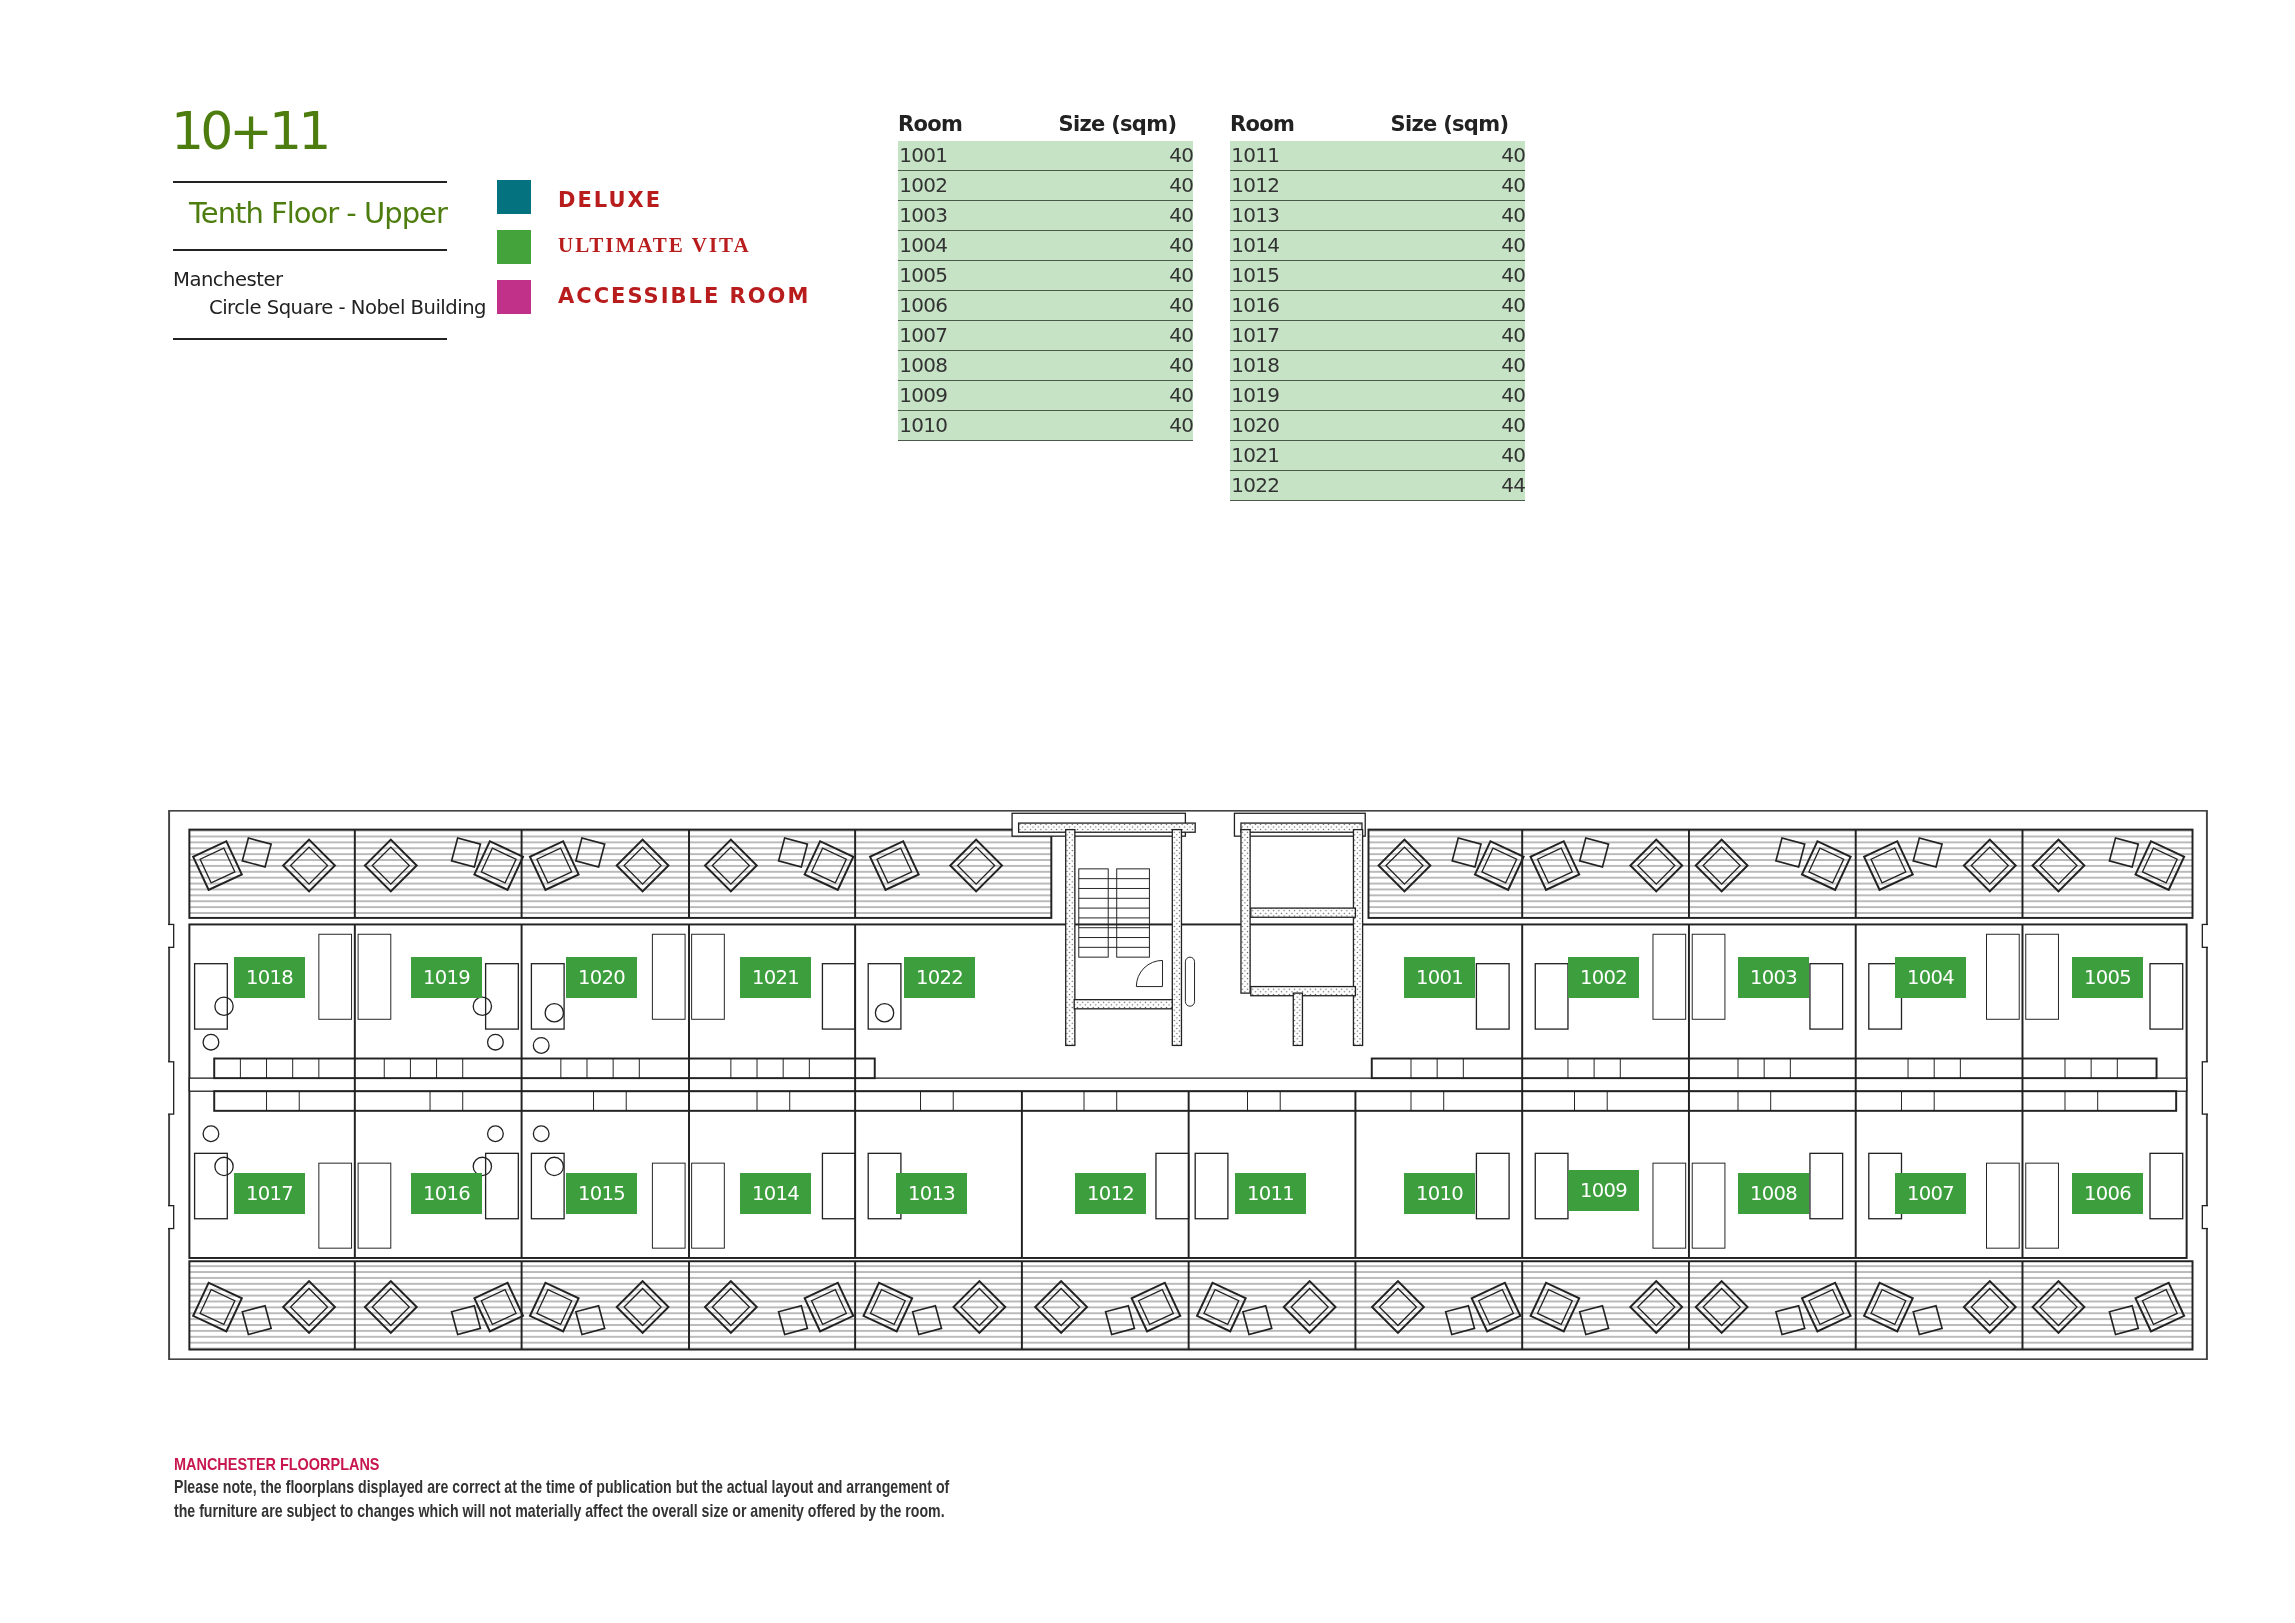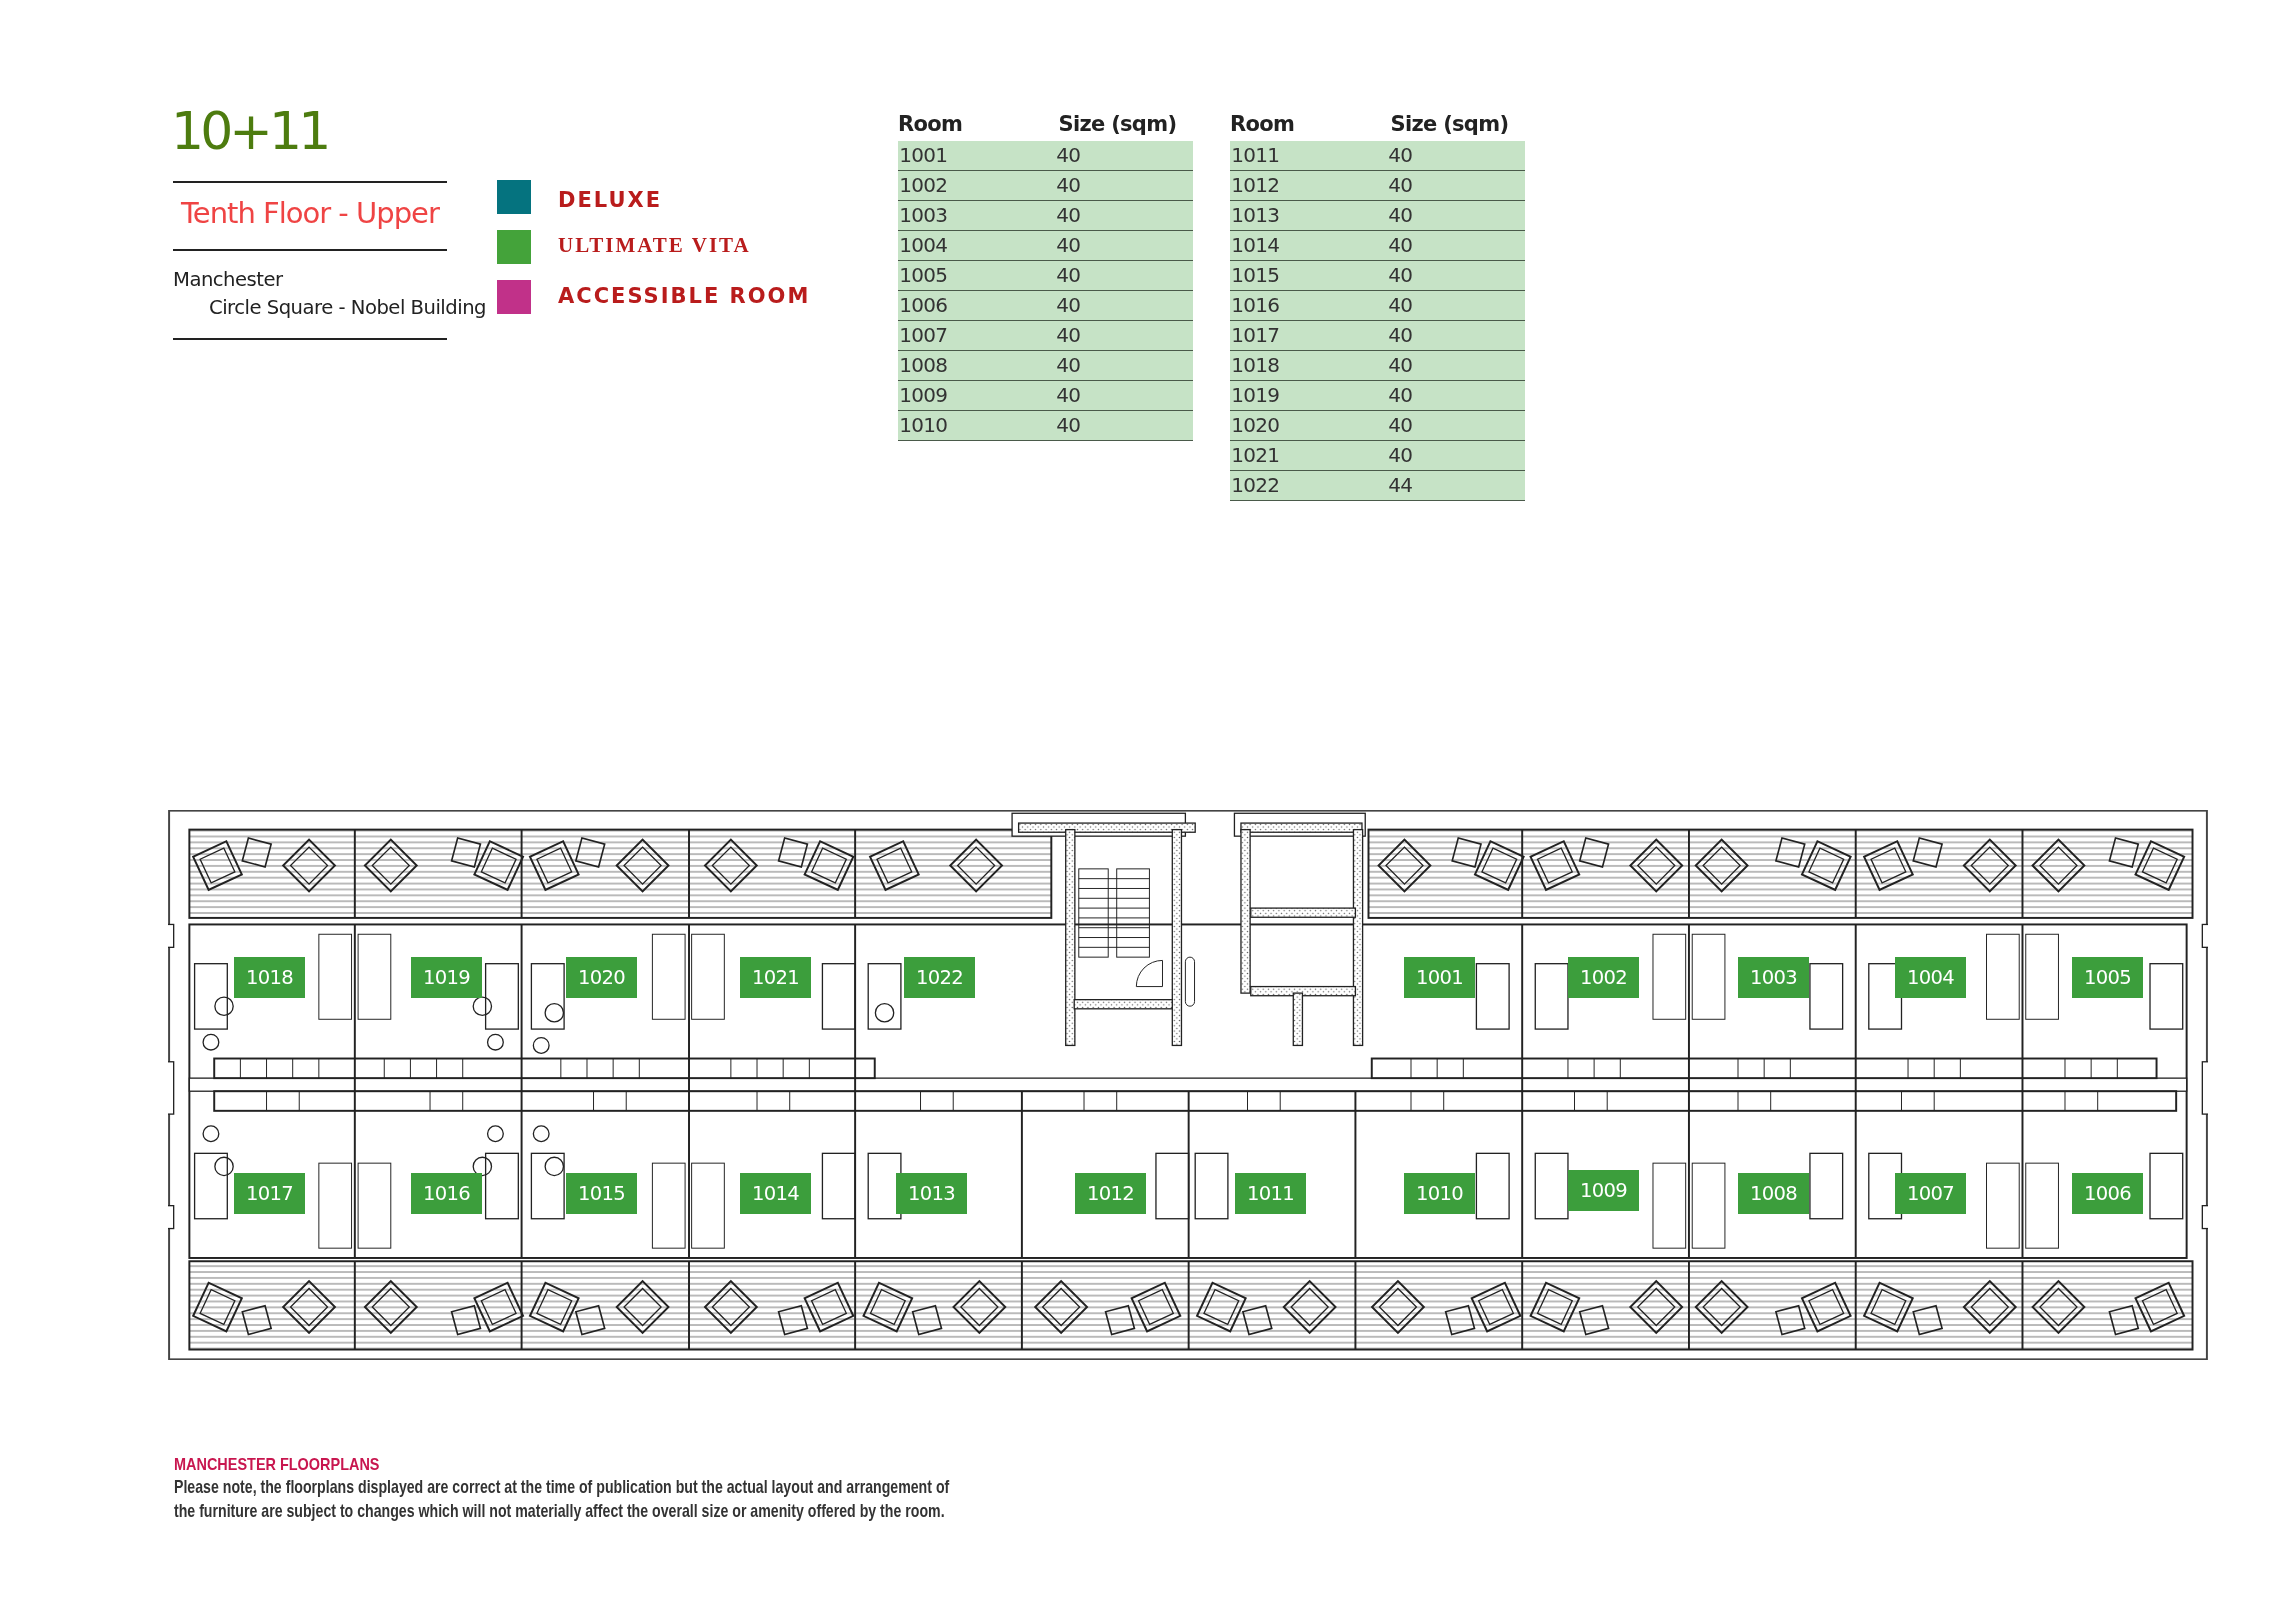--- a/index.html
+++ b/index.html
@@ -1,29 +1,29 @@
 <!DOCTYPE html>
 <html style="font-size:10.5px"><head>
 <meta charset="utf-8">
 <style>
   html, body { margin:0; padding:0; background:#ffffff; }
   body { width:2295px; height:1623px; position:relative; overflow:hidden; font-family:"Liberation Sans", sans-serif; color:#222; }
   .abs { position:absolute; }
   .floor-no { left:171px; top:105px; font-size:52px; color:#4d7c0f; font-family:"DejaVu Sans", sans-serif; letter-spacing:-3.9px; line-height:1; font-weight:400; }
   .rule { left:173px; width:274px; height:2px; background:#222; }
-  .subtitle { left:181px; top:196px; font-size:29px; font-family:"DejaVu Sans", sans-serif; letter-spacing:-1px; color:#ef4444; }
+  .subtitle { left:189px; top:196px; font-size:29px; font-family:"DejaVu Sans", sans-serif; letter-spacing:-1px; color:#4d7c0f; }
   .loc { left:173px; font-size:19.6px; font-family:"DejaVu Sans", sans-serif; letter-spacing:-0.5px; color:#222;text-align:right; }
   .legend-sw { left:497px; width:34px; height:34px; }
   .legend-lbl { left:558px; font-size:21px; font-weight:bold; letter-spacing:2px; color:#b91c1c; font-family:"DejaVu Sans", sans-serif; }
   table.sizes { position:absolute; border-collapse:collapse; font-family:"DejaVu Sans", sans-serif; }
   table.sizes th { font-size:21px; font-weight:bold; text-align:left; padding:0 0 3.9px 0; height:26px; letter-spacing:-0.7px; color:#222; }
   table.sizes th.sz { text-align:right; padding-right:17px; }
   table.sizes td { background:#c6e3c6; font-size:20px; height:29px; padding:0; border-bottom:1.3px solid #4a5a4a; color:#333; letter-spacing:-0.7px; }
   table.sizes td.room { width:118px; padding-left:1.3px; }
-  table.sizes td.sz { width:137px; text-align:left; padding-left:39px;margin-top:16px; }
+  table.sizes td.sz { width:137px; text-align:right; padding-left:39px;margin-top:16px; }
   .plan { left:168px; top:810px; width:2040px; height:550px; }
   .room-label { position:absolute; width:71px; height:41px; background:#3c9e3c; color:#fff; font-size:19.6px; font-family:"DejaVu Sans", sans-serif; display:flex; align-items:center; justify-content:center; letter-spacing:-0.7px; cursor:pointer; }
   .note-title { left:174px; top:1455px; font-size:17px; font-weight:bold; color:#c8164f; font-family:"Liberation Sans", sans-serif; transform:scaleX(0.85); transform-origin:left top; }
   .note-body { left:174px; top:1476px; width:1112px; font-size:17.7px; font-weight:bold; color:#333; line-height:23.6px; transform:scaleX(0.8); transform-origin:left top; }
 </style>
 </head>
 <body>
 
 <div class="abs floor-no">10+11</div>
 <div class="abs rule" style="top:181px;"></div>

